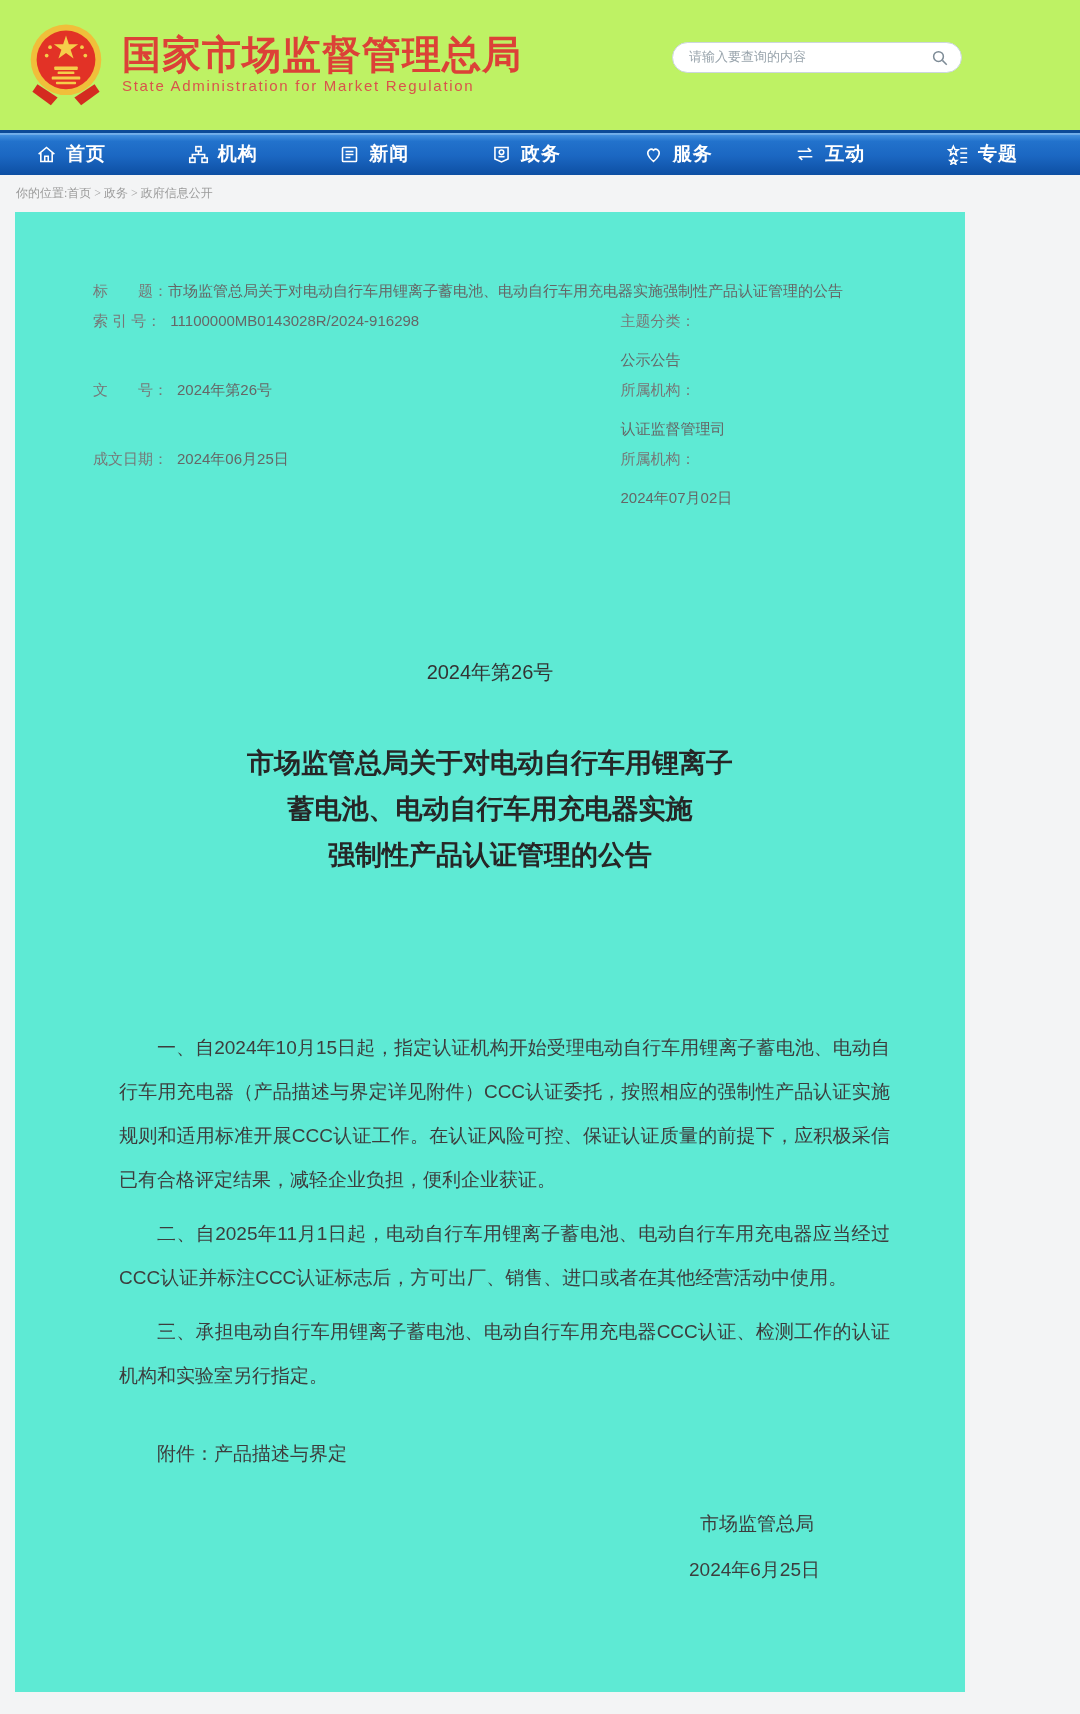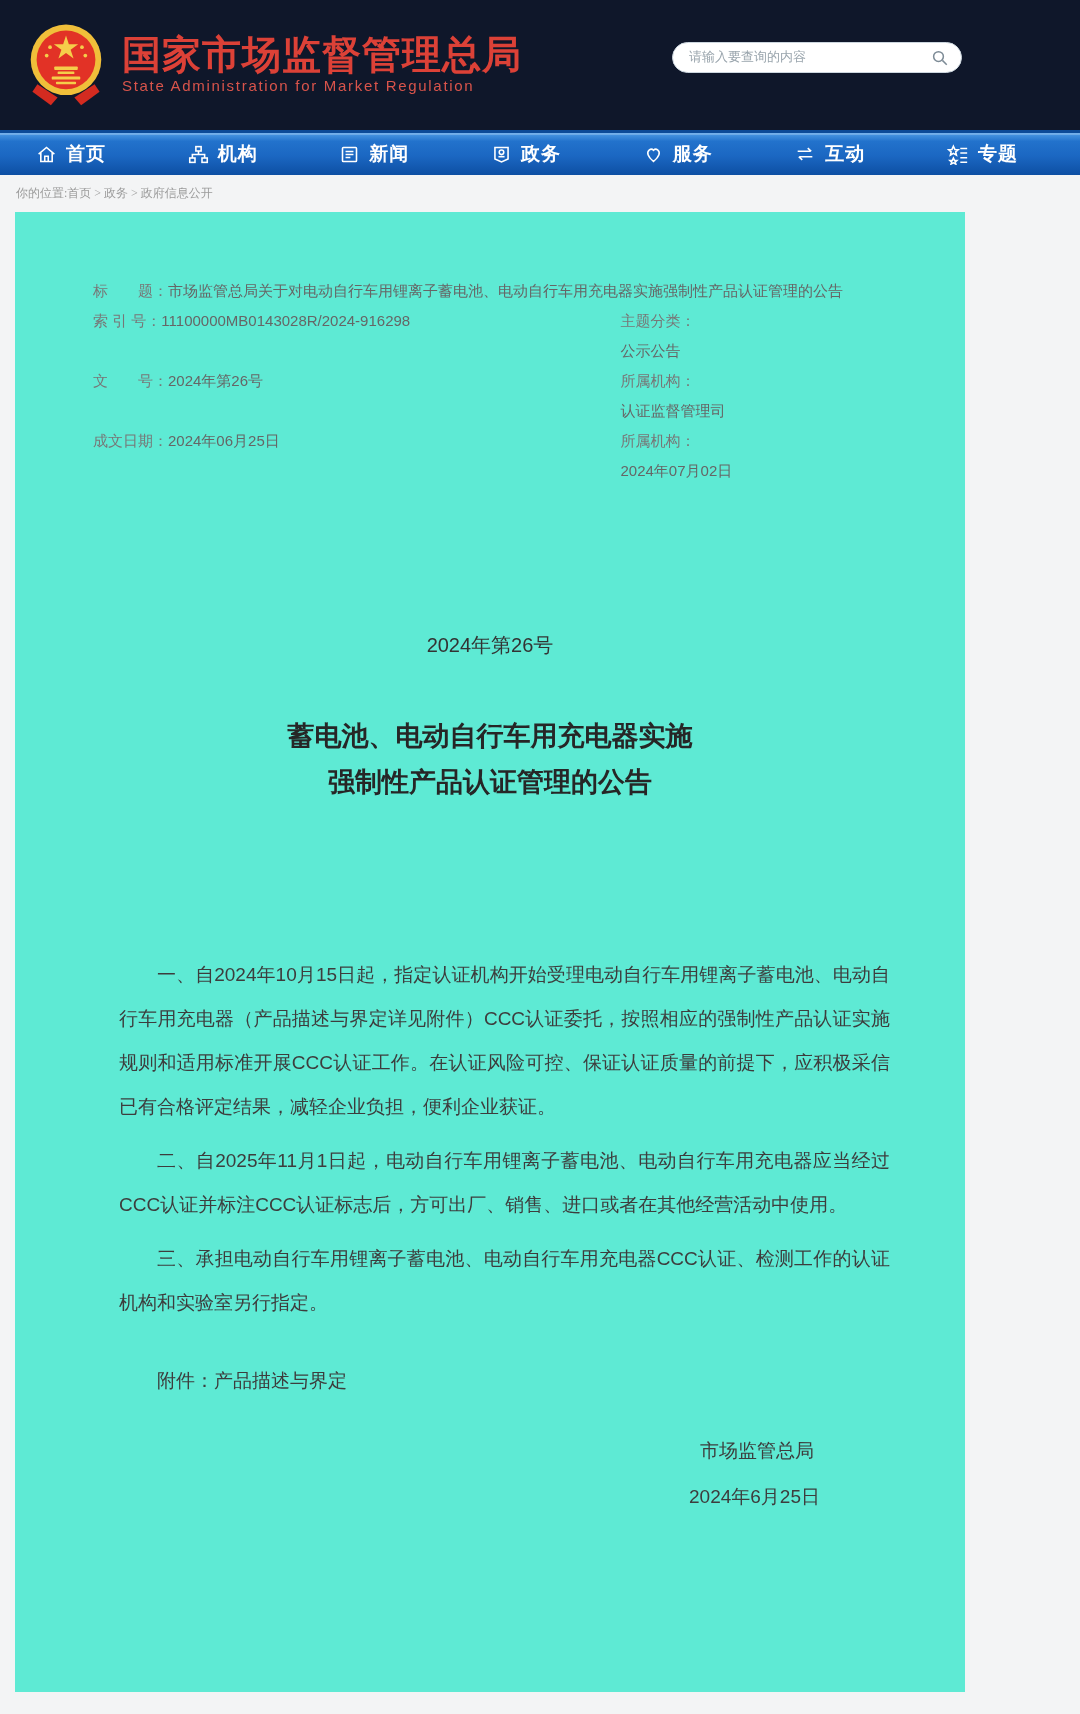--- a/index.html
+++ b/index.html
@@ -5,21 +5,21 @@
   * { margin:0; padding:0; box-sizing:border-box; }
   html, body { width:1080px; }
   body {
     height:1714px;
     background:#f3f4f5;
     font-family:"Liberation Sans", sans-serif;
     overflow:hidden;
   }
 
   
-  .site-header { height:130px; background:#0f172a; position:relative; }
+  .site-header { height:130px; background:#bef264; position:relative; }
   .brand { position:absolute; left:24px; top:20px; display:flex; align-items:center; cursor:pointer; }
   .emblem { width:84px; height:88px; }
   .brand-text { margin-left:14px; }
   .site-title { color:#dc4137; font-size:39px; font-weight:bold; letter-spacing:1px; line-height:1.1; }
   .site-subtitle { color:#d9544b; font-size:15px; letter-spacing:1.7px; white-space:nowrap; }
   .search-box {
     position:absolute; right:118px; top:42px; width:290px; height:31px;
     border:1px solid #ccd6de; border-radius:16px; background:#fff;
     display:flex; align-items:center; padding:0 12px 0 16px;
   }
@@ -47,21 +47,21 @@
 
   
   .card {
     margin-left:15px; width:950px; background:#5eead4;
     padding-top:64px; padding-bottom:30px; min-height:1480px;
   }
 
   
   .meta { margin:0 28px 0 78px; font-size:15px; }
   .meta-row { display:flex; line-height:30px; }
-  .meta-cell { display:flex; }
+  .meta-cell { display:flex;gap:9px; }
   .meta-cell.left { width:62.5%; }
   .meta-cell.right { width:37.5%;flex-direction:column; }
   .meta-label { color:#777; white-space:pre; }
   .meta-value { color:#666; }
 
   
   .doc-number { text-align:center; font-size:20px; color:#333; margin-top:146px; }
   .doc-title { text-align:center; font-size:27px; font-weight:bold; color:#262626; line-height:46px; margin-top:54px; }
   .doc-body { margin:148px 75px 0 104px; font-size:19px; color:#3d3d3d; line-height:44px; }
   .doc-paragraph { text-indent:2em; margin-bottom:10px; text-align:justify; }
@@ -199,20 +199,21 @@
       <span class="meta-cell right">
         <span class="meta-label">所属机构：</span>
         <span class="meta-value">2024年07月02日</span>
       </span>
     </div>
   </div>
 
   <div class="doc-number">2024年第26号</div>
 
   <div class="doc-title">
+    <div>市场监管总局关于对电动自行车用锂离子</div>
     <div>蓄电池、电动自行车用充电器实施</div>
     <div>强制性产品认证管理的公告</div>
   </div>
 
   <div class="doc-body">
     <div class="doc-paragraph">一、自2024年10月15日起，指定认证机构开始受理电动自行车用锂离子蓄电池、电动自行车用充电器（产品描述与界定详见附件）CCC认证委托，按照相应的强制性产品认证实施规则和适用标准开展CCC认证工作。在认证风险可控、保证认证质量的前提下，应积极采信已有合格评定结果，减轻企业负担，便利企业获证。</div>
     <div class="doc-paragraph">二、自2025年11月1日起，电动自行车用锂离子蓄电池、电动自行车用充电器应当经过CCC认证并标注CCC认证标志后，方可出厂、销售、进口或者在其他经营活动中使用。</div>
     <div class="doc-paragraph">三、承担电动自行车用锂离子蓄电池、电动自行车用充电器CCC认证、检测工作的认证机构和实验室另行指定。</div>
     <div class="attachment">附件：产品描述与界定</div>
     <div class="signature">市场监管总局</div>

